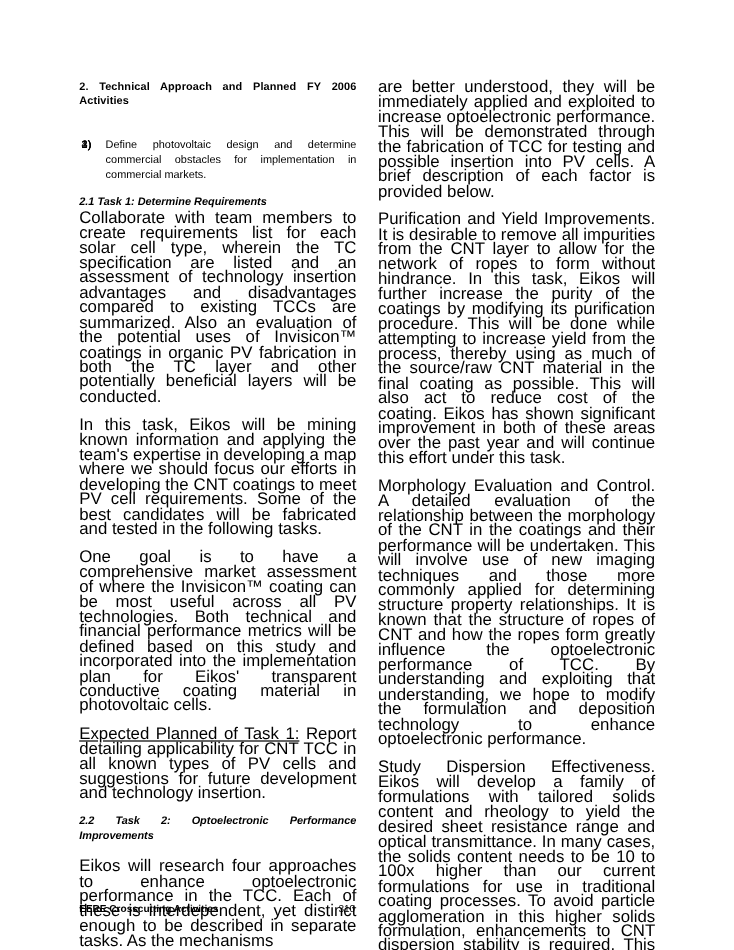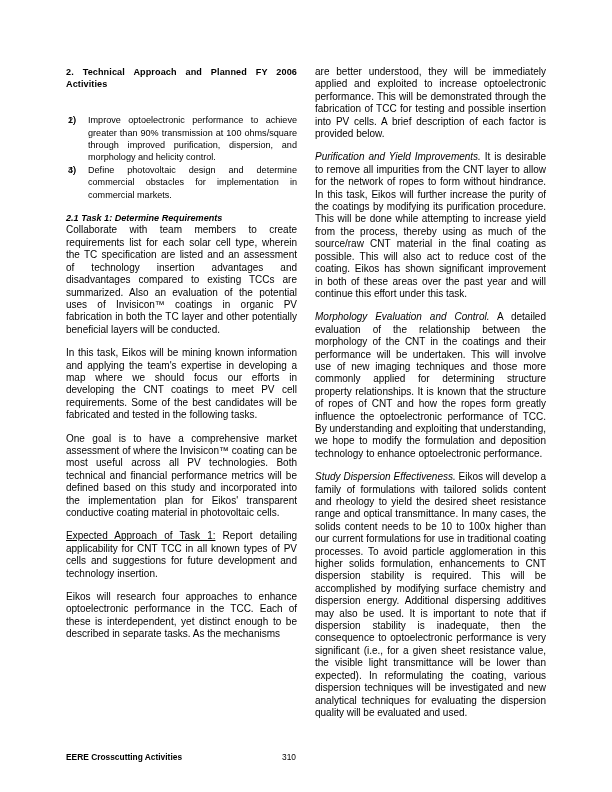--- a/index.html
+++ b/index.html
@@ -70,21 +70,21 @@
   }
   .num-marker {
     position: absolute;
     left: 2px;
     top: 0;
     font-size: 9.1px;
     line-height: 12.4px;
   }
 
   .para {
-    font-size: 10px;
+    font-size: 14px;
     line-height: 12.4px;
     text-align: justify;
     text-align-last: left;
     margin-bottom: 11px;
   }
   .para.tight { margin-bottom: 0; }
 
   .sec-heading {
     font-size: 9.1px;
     line-height: 12.4px;
@@ -100,21 +100,20 @@
   }
   .sec-heading.no-justify {
     text-align: right;
   }
   .sec-heading.no-justify::after { content: none; }
 
   .runin-underline {
     text-decoration: underline;
   }
   .runin-italic {
-    font-style: italic;
   }
 
   .footer {
     position: absolute;
     left: 66px;
     top: 752px;
     width: 480px;
     height: 16px;
   }
   .footer-title {
@@ -144,38 +143,38 @@
     <div class="column col-left">
 
       <h1 class="doc-heading">2. Technical Approach and Planned FY 2006 Activities</h1>
 
       <ol class="num-list">
         <li class="num-item">
           <span class="num-marker">1)</span>
         </li>
         <li class="num-item">
           <span class="num-marker">2)</span>
-          <span>Improve optoelectronic performance to achieve greater than 90% transmission at 100 ohms/square through improved purification, dispersion, and morphology and helicity control.</span>
         </li>
         <li class="num-item">
           <span class="num-marker">3)</span>
         </li>
         <li class="num-item">
           <span class="num-marker">4)</span>
           <span>Define photovoltaic design and determine commercial obstacles for implementation in commercial markets.</span>
         </li>
       </ol>
 
       <h2 class="sec-heading no-justify">2.1 Task 1: Determine Requirements</h2>
       <p class="para">Collaborate with team members to create requirements list for each solar cell type, wherein the TC specification are listed and an assessment of technology insertion advantages and disadvantages compared to existing TCCs are summarized.  Also an evaluation of the potential uses of Invisicon™ coatings in organic PV fabrication in both the TC layer and other potentially beneficial layers will be conducted.</p>
       <p class="para">In this task, Eikos will be mining known information and applying the team's expertise in developing a map where we should focus our efforts in developing the CNT coatings to meet PV cell requirements.  Some of the best candidates will be fabricated and tested in the following tasks.</p>
       <p class="para">One goal is to have a comprehensive market assessment of where the Invisicon™ coating can be most useful across all PV technologies.  Both technical and financial performance metrics will be defined based on this study and incorporated into the implementation plan for Eikos' transparent conductive coating material in photovoltaic cells.</p>
 
-      <p class="para"><span class="runin-underline">Expected Approach of Task 1:</span><span> Report detailing applicability for CNT TCC in all known types of PV cells and suggestions for future development and technology insertion.</span></p>
+      <p class="para"><span class="runin-underline">Expected Planned of Task 1:</span><span> Report detailing applicability for CNT TCC in all known types of PV cells and suggestions for future development and technology insertion.</span></p>
 
+      <h2 class="sec-heading">2.2 Task 2: Optoelectronic Performance Improvements</h2>
       <p class="para tight">Eikos will research four approaches to enhance optoelectronic performance in the TCC.  Each of these is interdependent, yet distinct enough to be described in separate tasks.  As the mechanisms</p>
 
     </div>
 
     <div class="column col-right">
 
       <p class="para">are better understood, they will be immediately applied and exploited to increase optoelectronic performance.  This will be demonstrated through the fabrication of TCC for testing and possible insertion into PV cells.  A brief description of each factor is provided below.</p>
 
       <p class="para"><span class="runin-italic">Purification and Yield Improvements.</span><span> It is desirable to remove all impurities from the CNT layer to allow for the network of ropes to form without hindrance.  In this task, Eikos will further increase the purity of the coatings by modifying its purification procedure.  This will be done while attempting to increase yield from the process, thereby using as much of the source/raw CNT material in the final coating as possible.  This will also act to reduce cost of the coating.  Eikos has shown significant improvement in both of these areas over the past year and will continue this effort under this task.</span></p>
 

